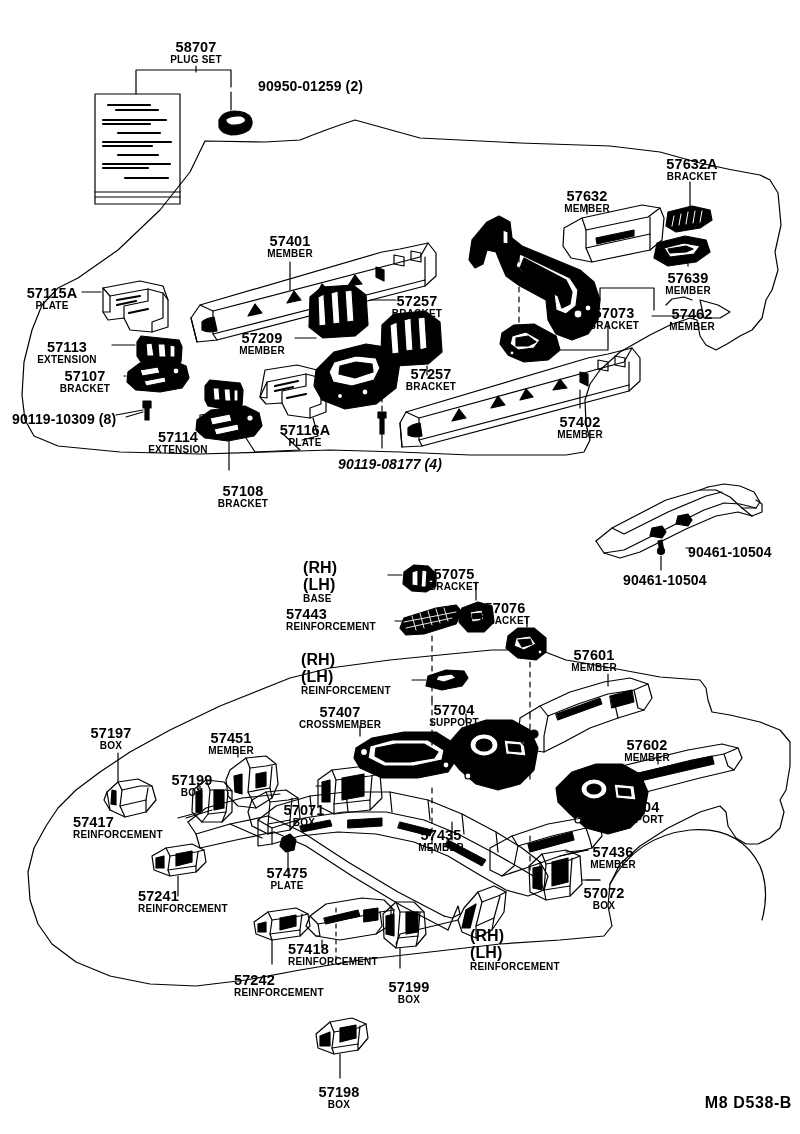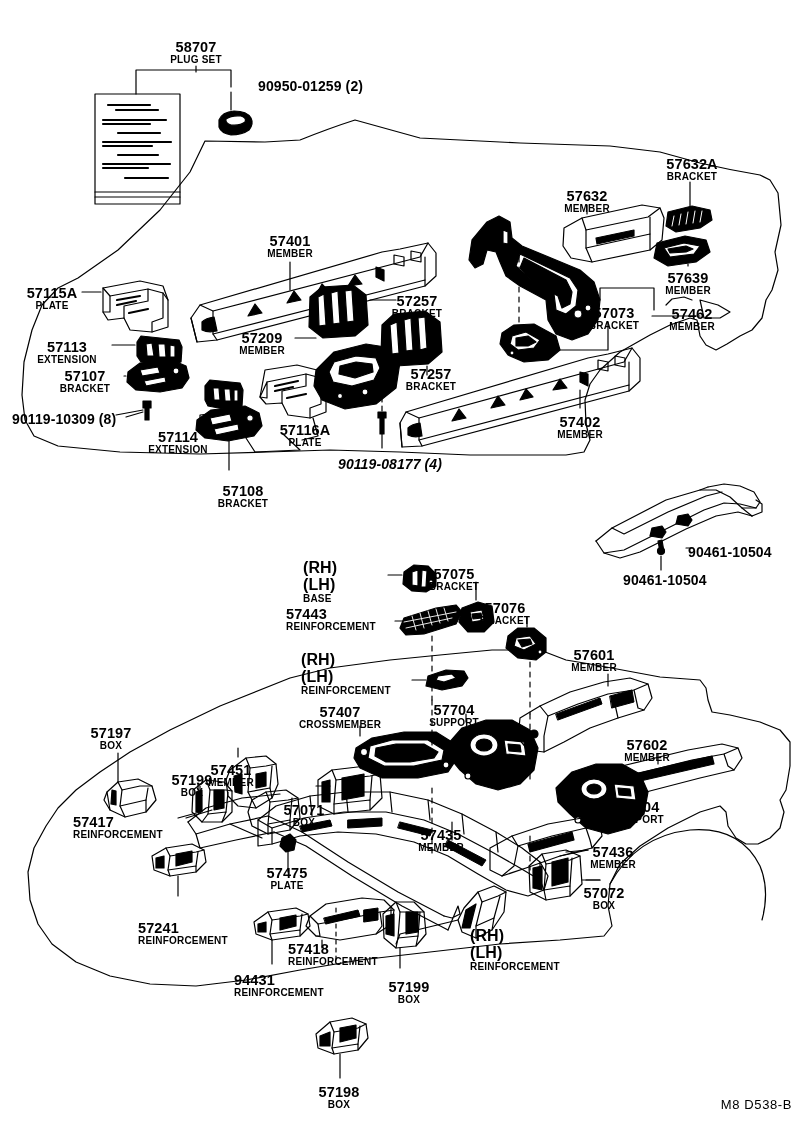--- a/index.html
+++ b/index.html
@@ -8,21 +8,21 @@
   #stage{position:absolute;left:0;top:0;width:800px;height:1134px;}
   svg#art{position:absolute;left:0;top:0;width:800px;height:1134px;}
   .lbl{position:absolute;font-weight:bold;letter-spacing:.1px;white-space:nowrap;
        line-height:1.0;}
   .lbl .pn{display:block;font-size:14.5px;font-weight:bold;}
   .lbl .dn{display:block;font-size:10px;font-weight:bold;letter-spacing:.2px;}
   .lbl .pn .sfx{font-size:16px;}
   .lbl.c{text-align:center;}
   .lbl.l{text-align:left;}
   .lbl.single .pn{font-size:14px;}
-  .corner{position:absolute;right:8px;bottom:22px;font-size:13px;font-weight:normal;
+  .corner{position:absolute;right:8px;bottom:22px;font-size:16px;font-weight:bold;
           letter-spacing:.6px;}
   .pair .pn{line-height:1.05;}
 </style>
 </head>
 <body>
 
 <div id="stage">
 
   <svg id="art" viewBox="0 0 800 1134" xmlns="http://www.w3.org/2000/svg">
     <g fill="none" stroke="#000" stroke-width="1.2" stroke-linejoin="round" stroke-linecap="round">
@@ -691,21 +691,21 @@
         <span class="dn">SUPPORT</span>
       </div>
       <div class="lbl c" style="left: 340px; top: 705px; transform: translateX(-50%);">
         <span class="pn">57407</span>
         <span class="dn">CROSSMEMBER</span>
       </div>
       <div class="lbl c" style="left: 111px; top: 726px; transform: translateX(-50%);">
         <span class="pn">57197</span>
         <span class="dn">BOX</span>
       </div>
-      <div class="lbl c" style="left: 231px; top: 731px; transform: translateX(-50%); margin-top: 32px;">
+      <div class="lbl c" style="left: 231px; top: 731px; transform: translateX(-50%);">
         <span class="pn">57451</span>
         <span class="dn">MEMBER</span>
       </div>
       <div class="lbl c" style="left: 192px; top: 773px; transform: translateX(-50%);">
         <span class="pn">57199</span>
         <span class="dn">BOX</span>
       </div>
       <div class="lbl c" style="left: 304px; top: 763px; transform: translateX(-50%); margin-top: 40px;">
         <span class="pn">57071</span>
         <span class="dn">BOX</span>
@@ -719,39 +719,39 @@
         <span class="dn">MEMBER</span>
       </div>
       <div class="lbl c" style="left: 613px; top: 845px; transform: translateX(-50%);">
         <span class="pn">57436</span>
         <span class="dn">MEMBER</span>
       </div>
       <div class="lbl c" style="left: 287px; top: 866px; transform: translateX(-50%);">
         <span class="pn">57475</span>
         <span class="dn">PLATE</span>
       </div>
-      <div class="lbl l" style="left: 138px; top: 889px; margin-top: 32px;">
+      <div class="lbl l" style="left: 138px; top: 889px;">
         <span class="pn">57241</span>
         <span class="dn">REINFORCEMENT</span>
       </div>
       <div class="lbl c" style="left: 604px; top: 886px; transform: translateX(-50%);">
         <span class="pn">57072</span>
         <span class="dn">BOX</span>
       </div>
       <div class="lbl l pair" style="left: 470px; top: 928px;">
         <span class="pn"> <span class="sfx">(RH)</span></span>
         <span class="pn"> <span class="sfx">(LH)</span></span>
         <span class="dn">REINFORCEMENT</span>
       </div>
       <div class="lbl l" style="left: 288px; top: 942px;">
         <span class="pn">57418</span>
         <span class="dn">REINFORCEMENT</span>
       </div>
       <div class="lbl l" style="left: 234px; top: 973px;">
-        <span class="pn">94431</span>
+        <span class="pn">57242</span>
         <span class="dn">REINFORCEMENT</span>
       </div>
       <div class="lbl c" style="left: 409px; top: 980px; transform: translateX(-50%);">
         <span class="pn">57199</span>
         <span class="dn">BOX</span>
       </div>
       <div class="lbl c" style="left: 339px; top: 1085px; transform: translateX(-50%);">
         <span class="pn">57198</span>
         <span class="dn">BOX</span>
       </div>

